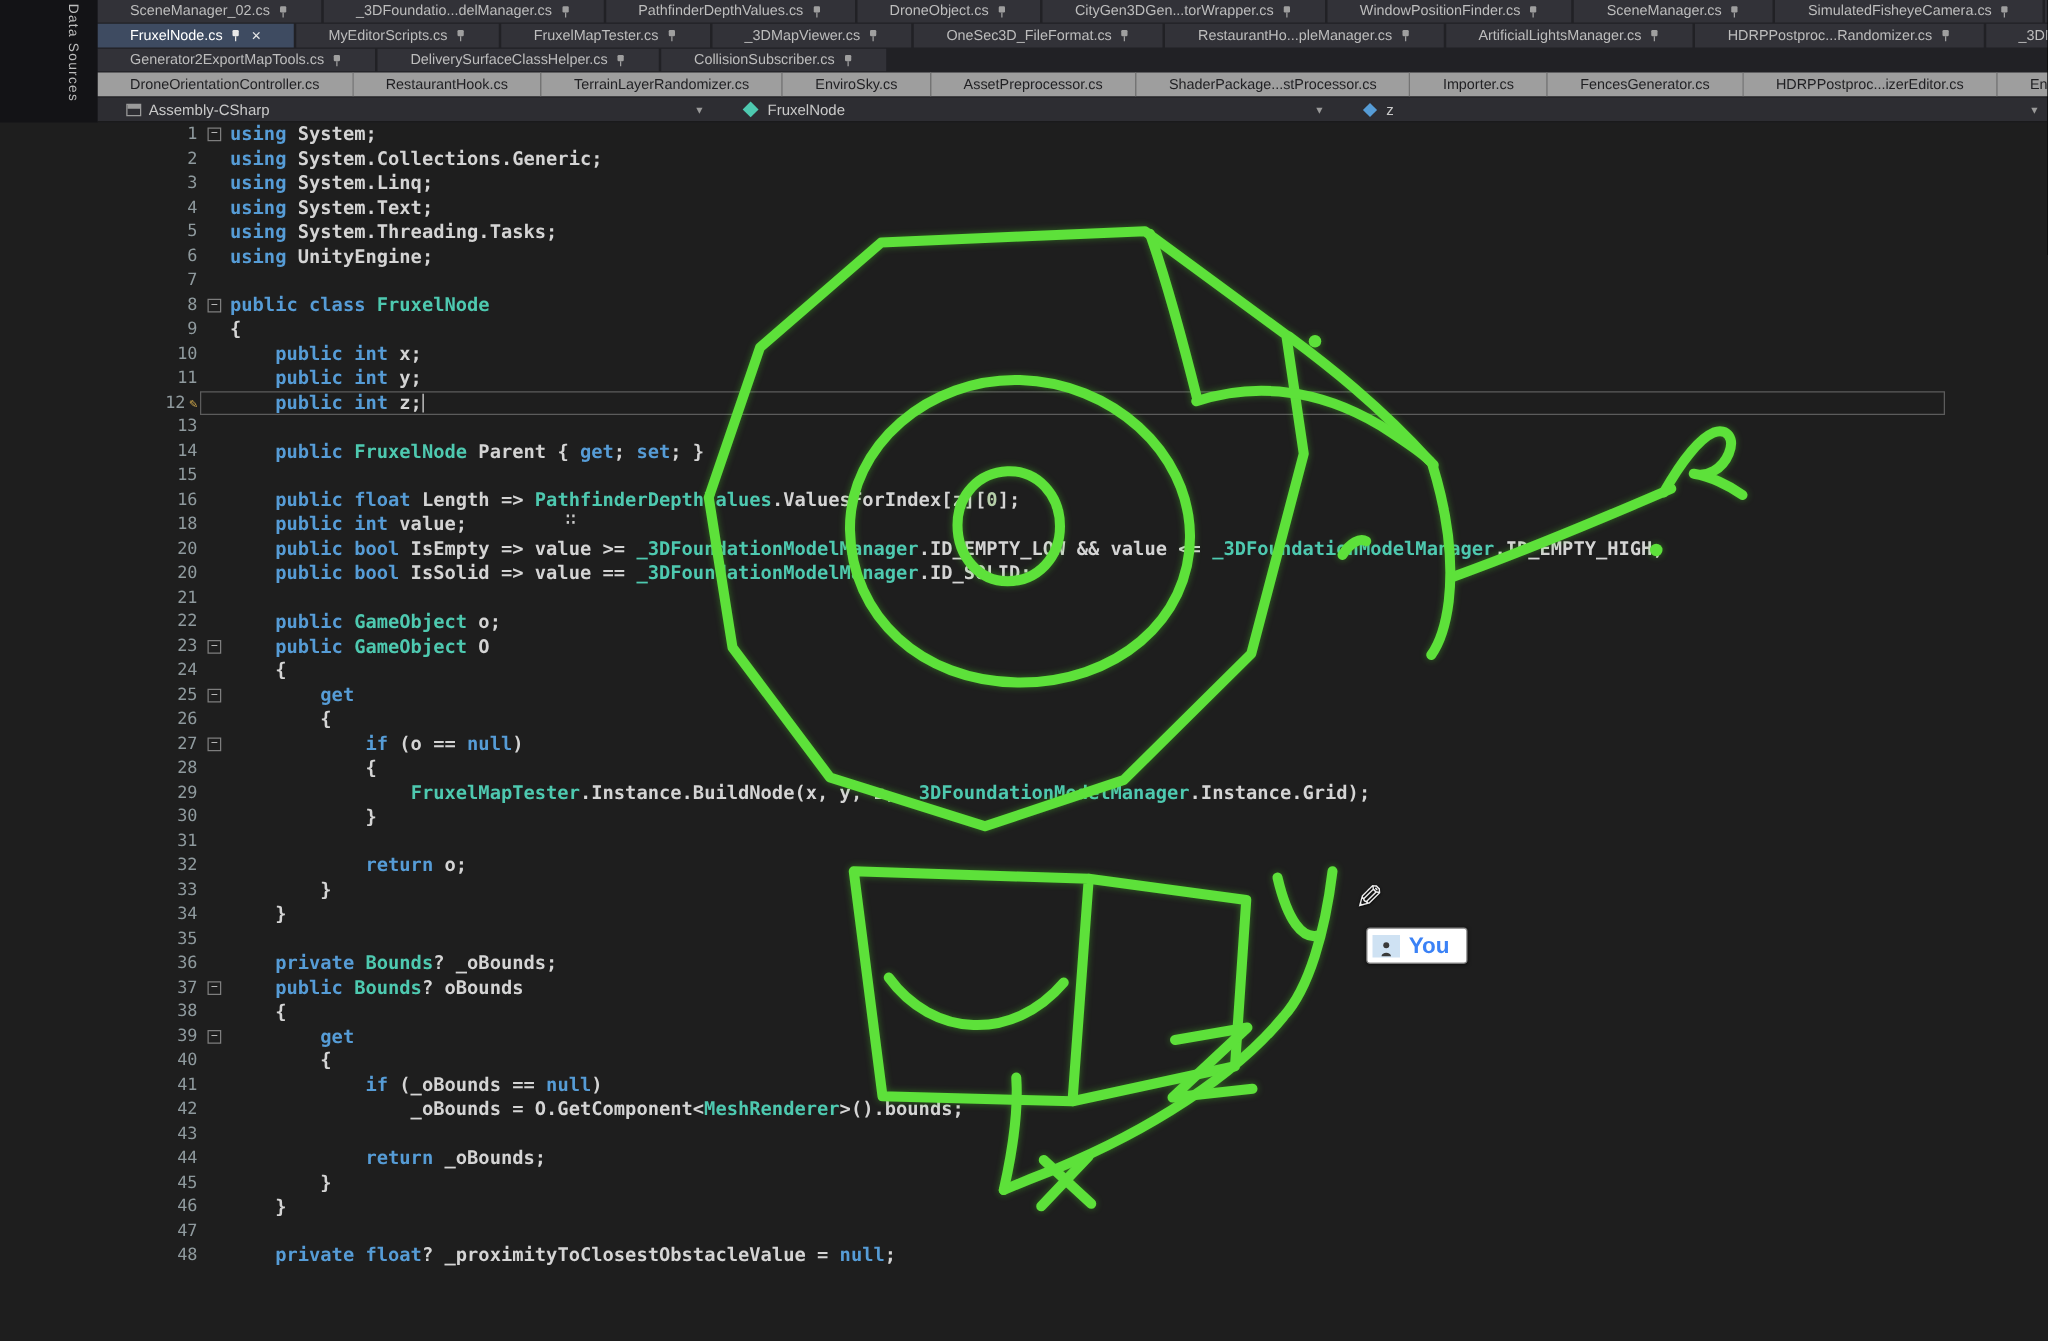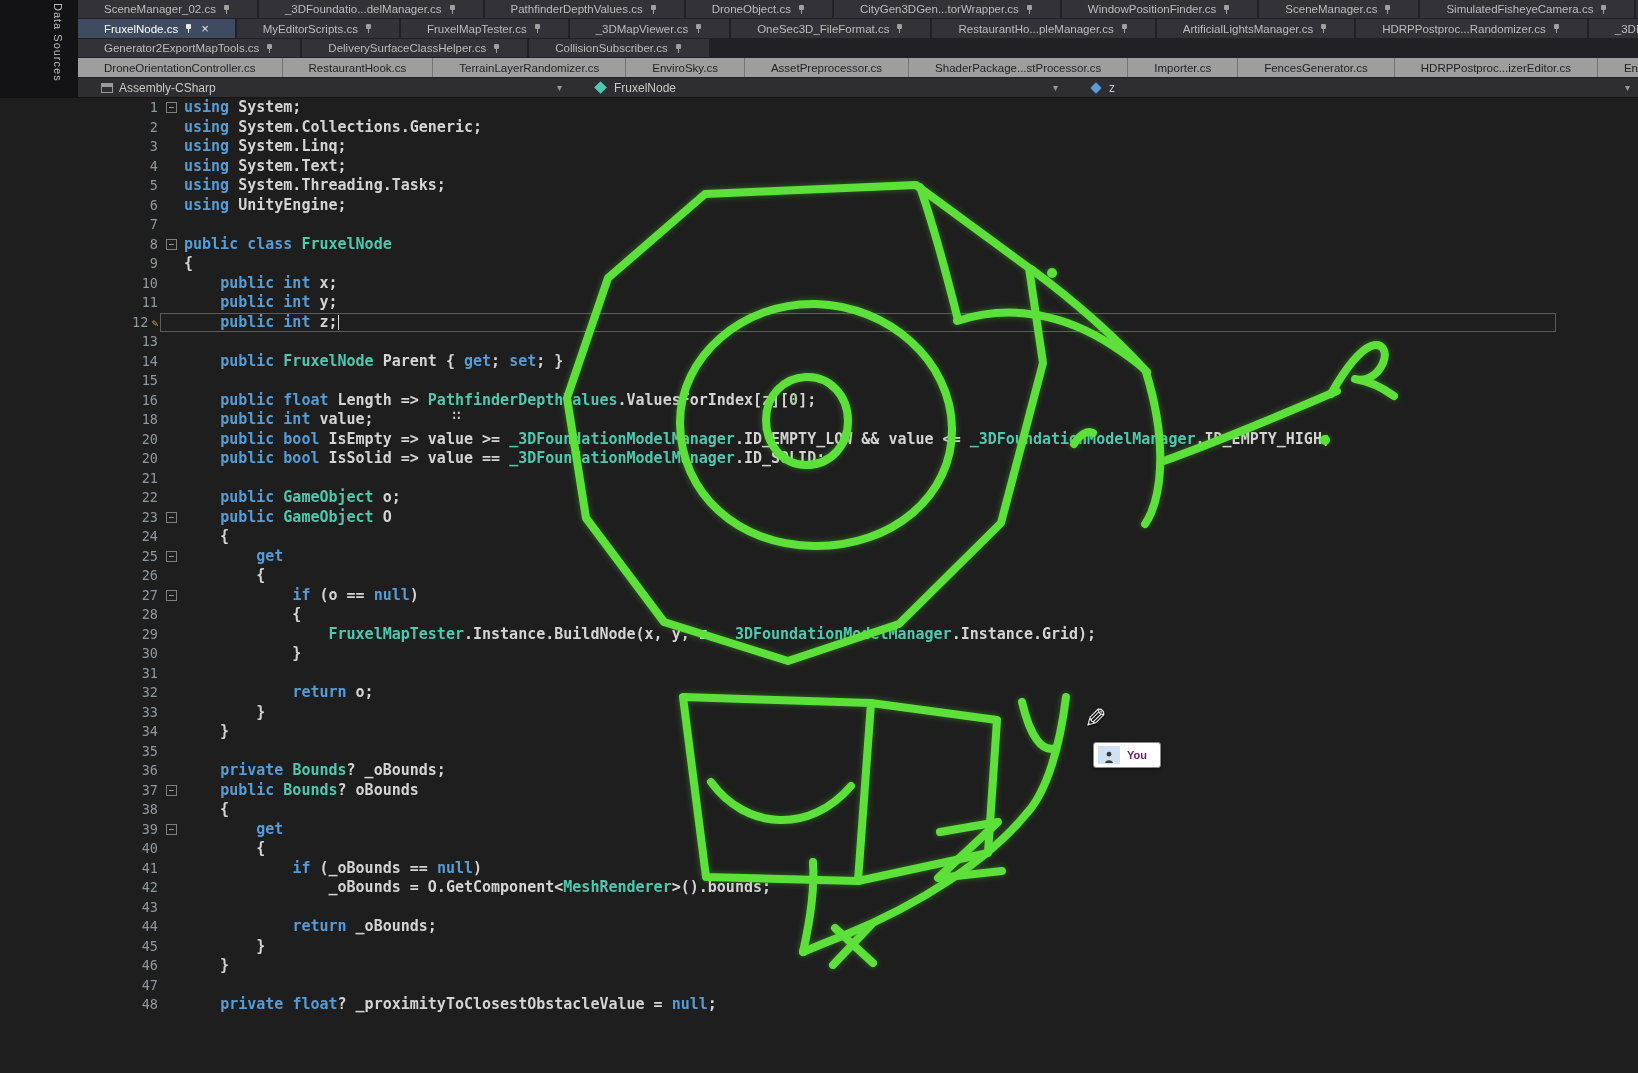--- a/index.html
+++ b/index.html
@@ -74,21 +74,21 @@
     font-family:"DejaVu Sans", sans-serif;
     text-shadow:0 1px 2px rgba(0,0,0,.85), 0 0 1px #000;
   }
   .youlabel {
     position:absolute; left:1093px; top:742px; z-index:50;
     background:#ffffff; border:1px solid #8a8a8a; border-radius:3px;
     display:flex; align-items:center; gap:7px; padding:3px 13px 3px 4px;
     box-shadow:0 1px 3px rgba(0,0,0,.5);
   }
   .youavatar { width:22px; height:18px; background:#cfe2f3; display:flex; align-items:flex-end; justify-content:center; overflow:hidden; flex:none; }
-  .youtext { font-weight:bold; font-size:11px; color:#701a75; }
+  .youtext { font-weight:bold; font-size:18px; color:#3b82f6; }
 </style>
 </head>
 <body>
 
 <div class="screen">
 
   <div class="topband"></div>
 
   <div class="left-strip">
     <div class="side-tab">Data Sources</div>

